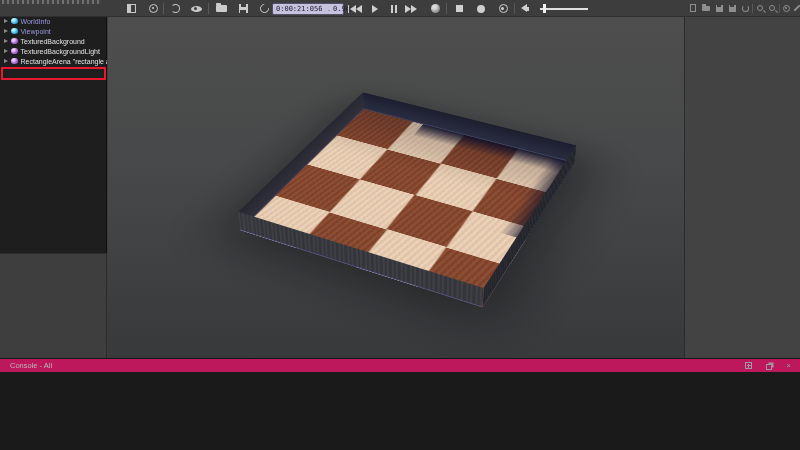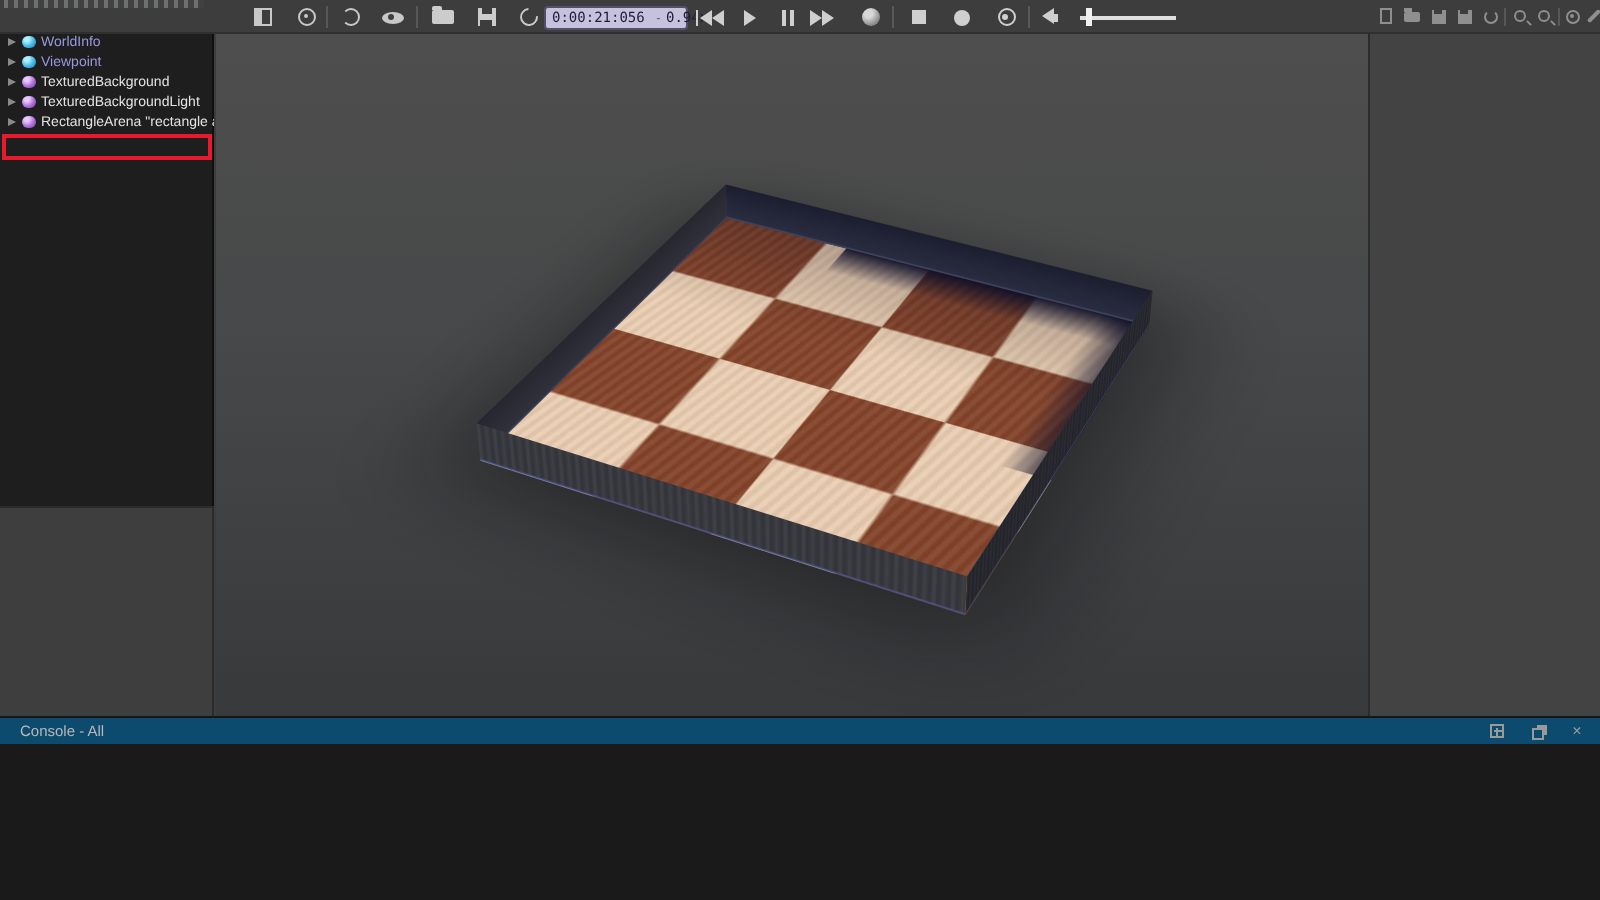--- a/index.html
+++ b/index.html
@@ -113,21 +113,21 @@
   .wall-front { left:0; bottom:0; width:250px; height:22px; transform-origin:bottom; transform:rotateX(-90deg);
     background:repeating-linear-gradient(90deg, #3e4046 0 2px, #33353b 2px 4.5px); border-bottom:1.5px solid #4a5390; }
   .wall-rightside { right:0; top:0; width:22px; height:250px; transform-origin:right; transform:rotateY(90deg);
     background:repeating-linear-gradient(0deg, #2b2c33 0 2px, #24252b 2px 4.5px); border-right:1.5px solid #3c436e; }
 
   .right-pane { position:absolute; left:684px; top:17px; width:116px; height:341px;
     background:#434343; border-left:1px solid #2b2b2b; }
 
   
   .console-header { position:absolute; left:0; top:358px; width:800px; height:14px;
-    background:#0c4a6e; border-top:1px solid #161616; display:flex; align-items:center;
+    background:#be185d; border-top:1px solid #161616; display:flex; align-items:center;
     font-size:7.5px; color:#b8b8b8; padding-left:10px; }
   .console-body { position:absolute; left:0; top:372px; width:800px; height:78px; background:#1a1a1a; }
   .con-ic { position:absolute; top:361px; width:9px; height:9px; display:flex; align-items:center;
     justify-content:center; color:#9a9a9a; font-size:8px; line-height:9px; }
   .c-plus { width:7px; height:7px; border:1px solid #9a9a9a; position:relative; }
   .c-plus::before { content:""; position:absolute; left:2px; top:0.5px; width:1px; height:4px; background:#9a9a9a; }
   .c-plus::after { content:""; position:absolute; left:0.5px; top:2px; width:4px; height:1px; background:#9a9a9a; }
   .c-float { width:6px; height:6px; border:1px solid #9a9a9a; box-shadow:2px -2px 0 -0.5px #9a9a9a; margin-top:2px; }
 </style>
 </head>

